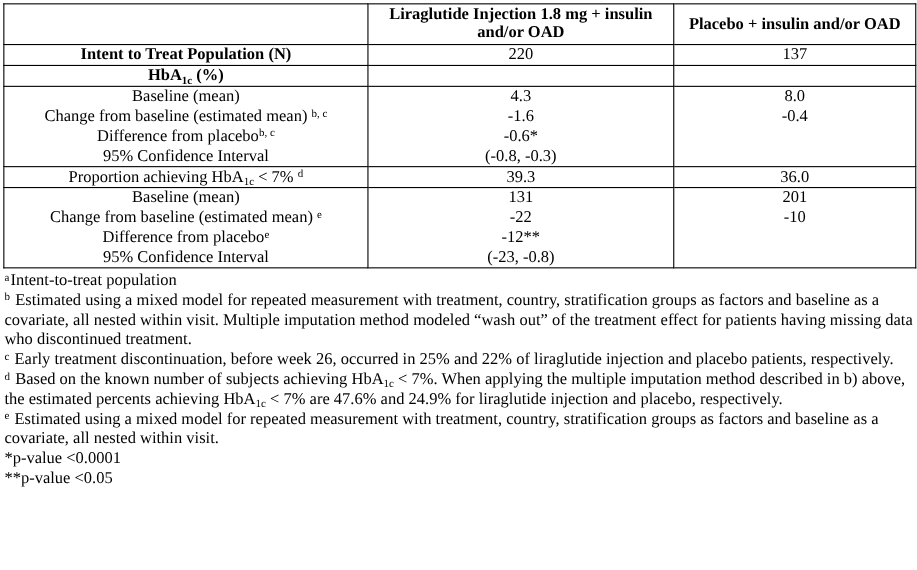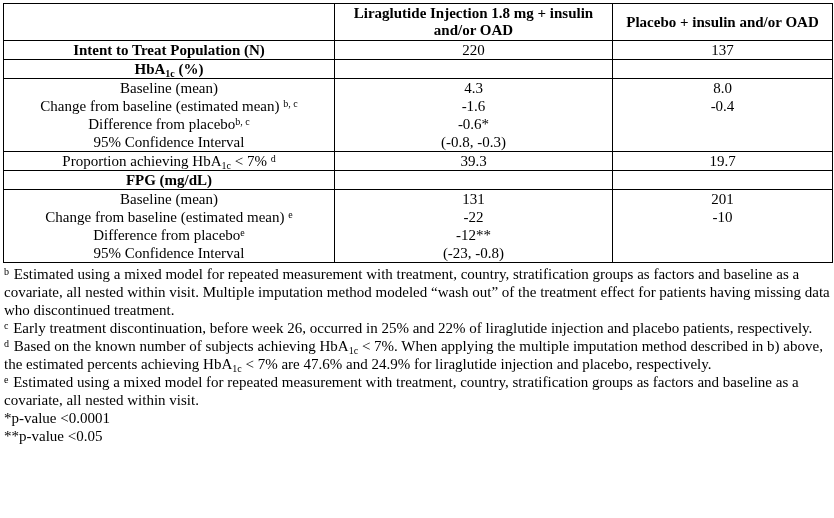--- a/index.html
+++ b/index.html
@@ -107,28 +107,23 @@
           <div class="ln">8.0</div>
           <div class="ln">-0.4</div>
           <div class="ln"></div>
           <div class="ln"></div>
         </td>
       </tr>
 
       <tr>
         <td class="lbl">Proportion achieving HbA<sub>1c</sub> &lt; 7% <sup>d</sup></td>
         <td class="val">39.3</td>
-        <td class="val">19.7</td>
+        <td class="val">36.0</td>
       </tr>
 
-      <tr>
-        <td class="lbl bold">FPG (mg/dL)</td>
-        <td class="val"></td>
-        <td class="val"></td>
-      </tr>
 
       <tr>
         <td class="lbl">
           <div class="ln">Baseline (mean)</div>
           <div class="ln">Change from baseline (estimated mean) <sup>e</sup></div>
           <div class="ln">Difference from placebo<sup>e</sup></div>
           <div class="ln">95% Confidence Interval</div>
         </td>
         <td class="val">
           <div class="ln">131</div>
@@ -140,20 +135,21 @@
           <div class="ln">201</div>
           <div class="ln">-10</div>
           <div class="ln"></div>
           <div class="ln"></div>
         </td>
       </tr>
     </tbody>
   </table>
 
   <div class="footnotes">
+    <div class="fn"><sup>a</sup><span>Intent-to-treat population</span></div>
     <div class="fn"><sup>b</sup><span> Estimated using a mixed model for repeated measurement with treatment, country, stratification groups as factors and baseline as a covariate, all nested within visit. Multiple imputation method modeled “wash out” of the treatment effect for patients having missing data who discontinued treatment.</span></div>
     <div class="fn"><sup>c</sup><span> Early treatment discontinuation, before week 26, occurred in 25% and 22% of liraglutide injection and placebo patients, respectively.</span></div>
     <div class="fn"><sup>d</sup><span> Based on the known number of subjects achieving HbA<sub>1c</sub> &lt; 7%. When applying the multiple imputation method described in b) above, the estimated percents achieving HbA<sub>1c</sub> &lt; 7% are 47.6% and 24.9% for liraglutide injection and placebo, respectively.</span></div>
     <div class="fn"><sup>e</sup><span> Estimated using a mixed model for repeated measurement with treatment, country, stratification groups as factors and baseline as a covariate, all nested within visit.</span></div>
     <div class="fn"><span>*p-value &lt;0.0001</span></div>
     <div class="fn"><span>**p-value &lt;0.05</span></div>
   </div>
 
 </div>
 

